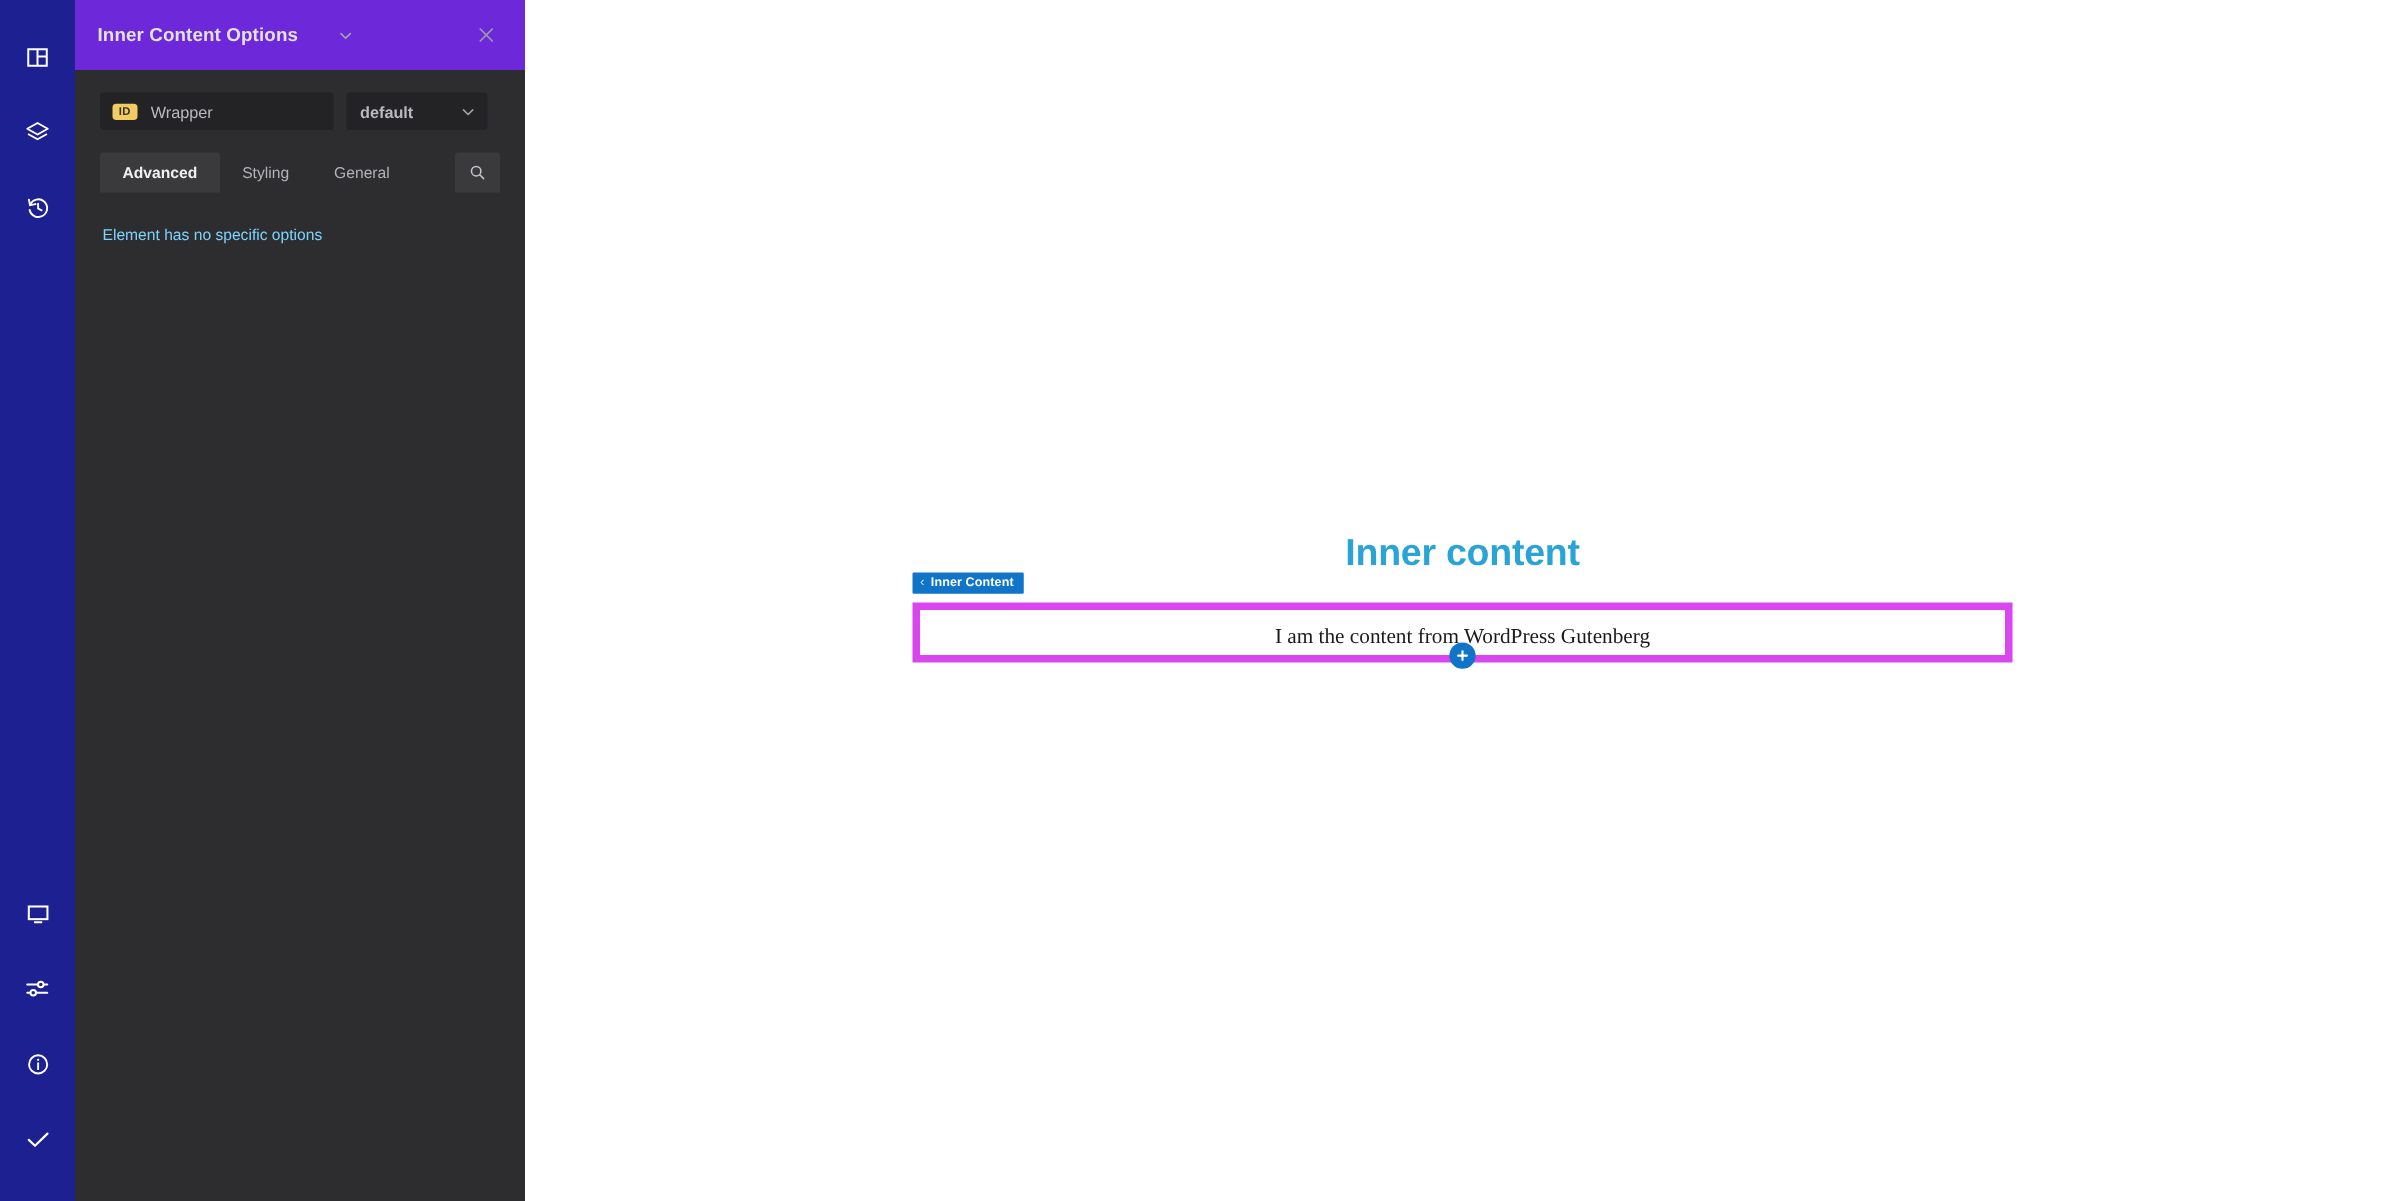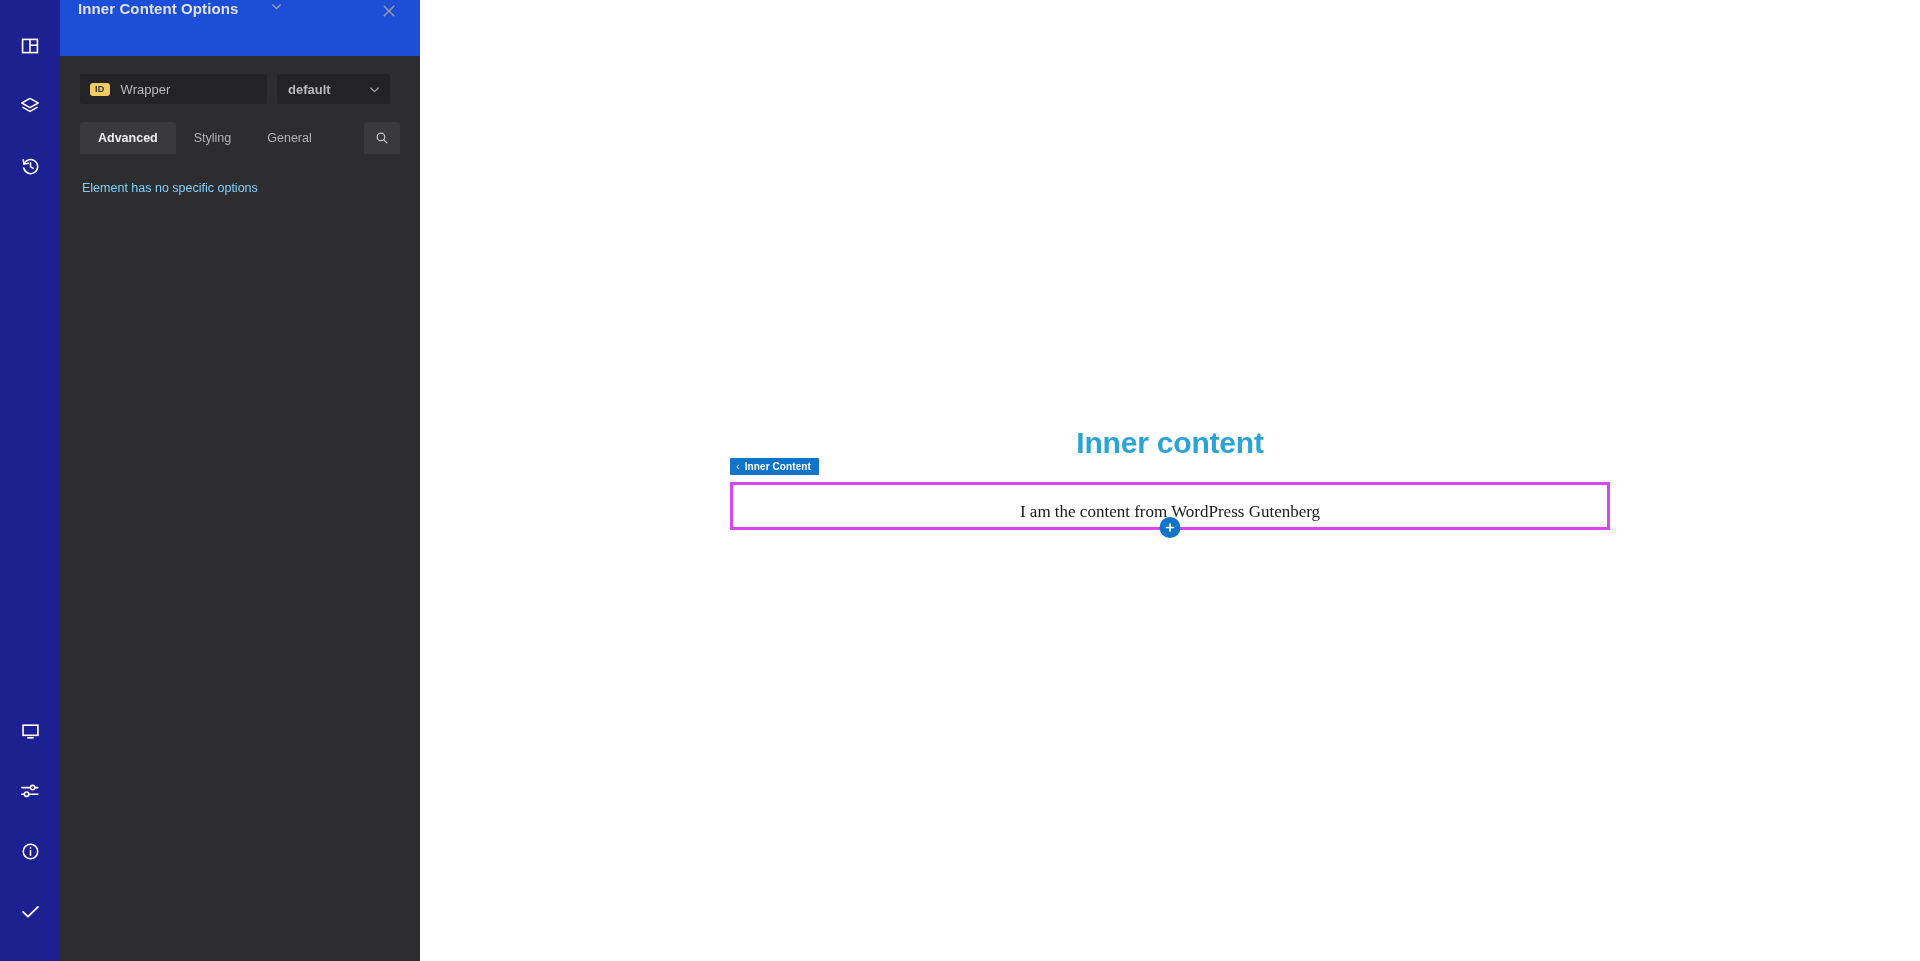--- a/index.html
+++ b/index.html
@@ -66,23 +66,23 @@
     position: absolute;
     left: 60px;
     top: 0;
     width: 360px;
     height: 961px;
     background: #2d2d30;
     z-index: 20;
   }
   .panel-header {
     height: 56px;
-    background: #1d4ed8;
-    display: flex;
-    align-items: flex-start;
+    background: #6d28d9;
+    display: flex;
+    align-items: center;
     padding: 0 20px 0 18px;
     box-sizing: border-box;
     gap: 23px;
   }
   .panel-title {
     font-size: 15px;
     font-weight: bold;
     color: #e2e2e4;
     letter-spacing: .1px;
   }
@@ -252,21 +252,21 @@
   }
   .block-tag-label {
     font-size: 10px;
     font-weight: bold;
     letter-spacing: .1px;
   }
 
   .inner-block {
     position: relative;
     height: 48px;
-    border: 3px solid #d946ef;
+    border: 6px solid #d946ef;
     box-sizing: border-box;
     background: #ffffff;
     display: flex;
     align-items: flex-end;
     justify-content: center;
   }
   .inner-block-text {
     font-family: "Liberation Serif", serif;
     font-size: 17px;
     color: #1a1a1a;

